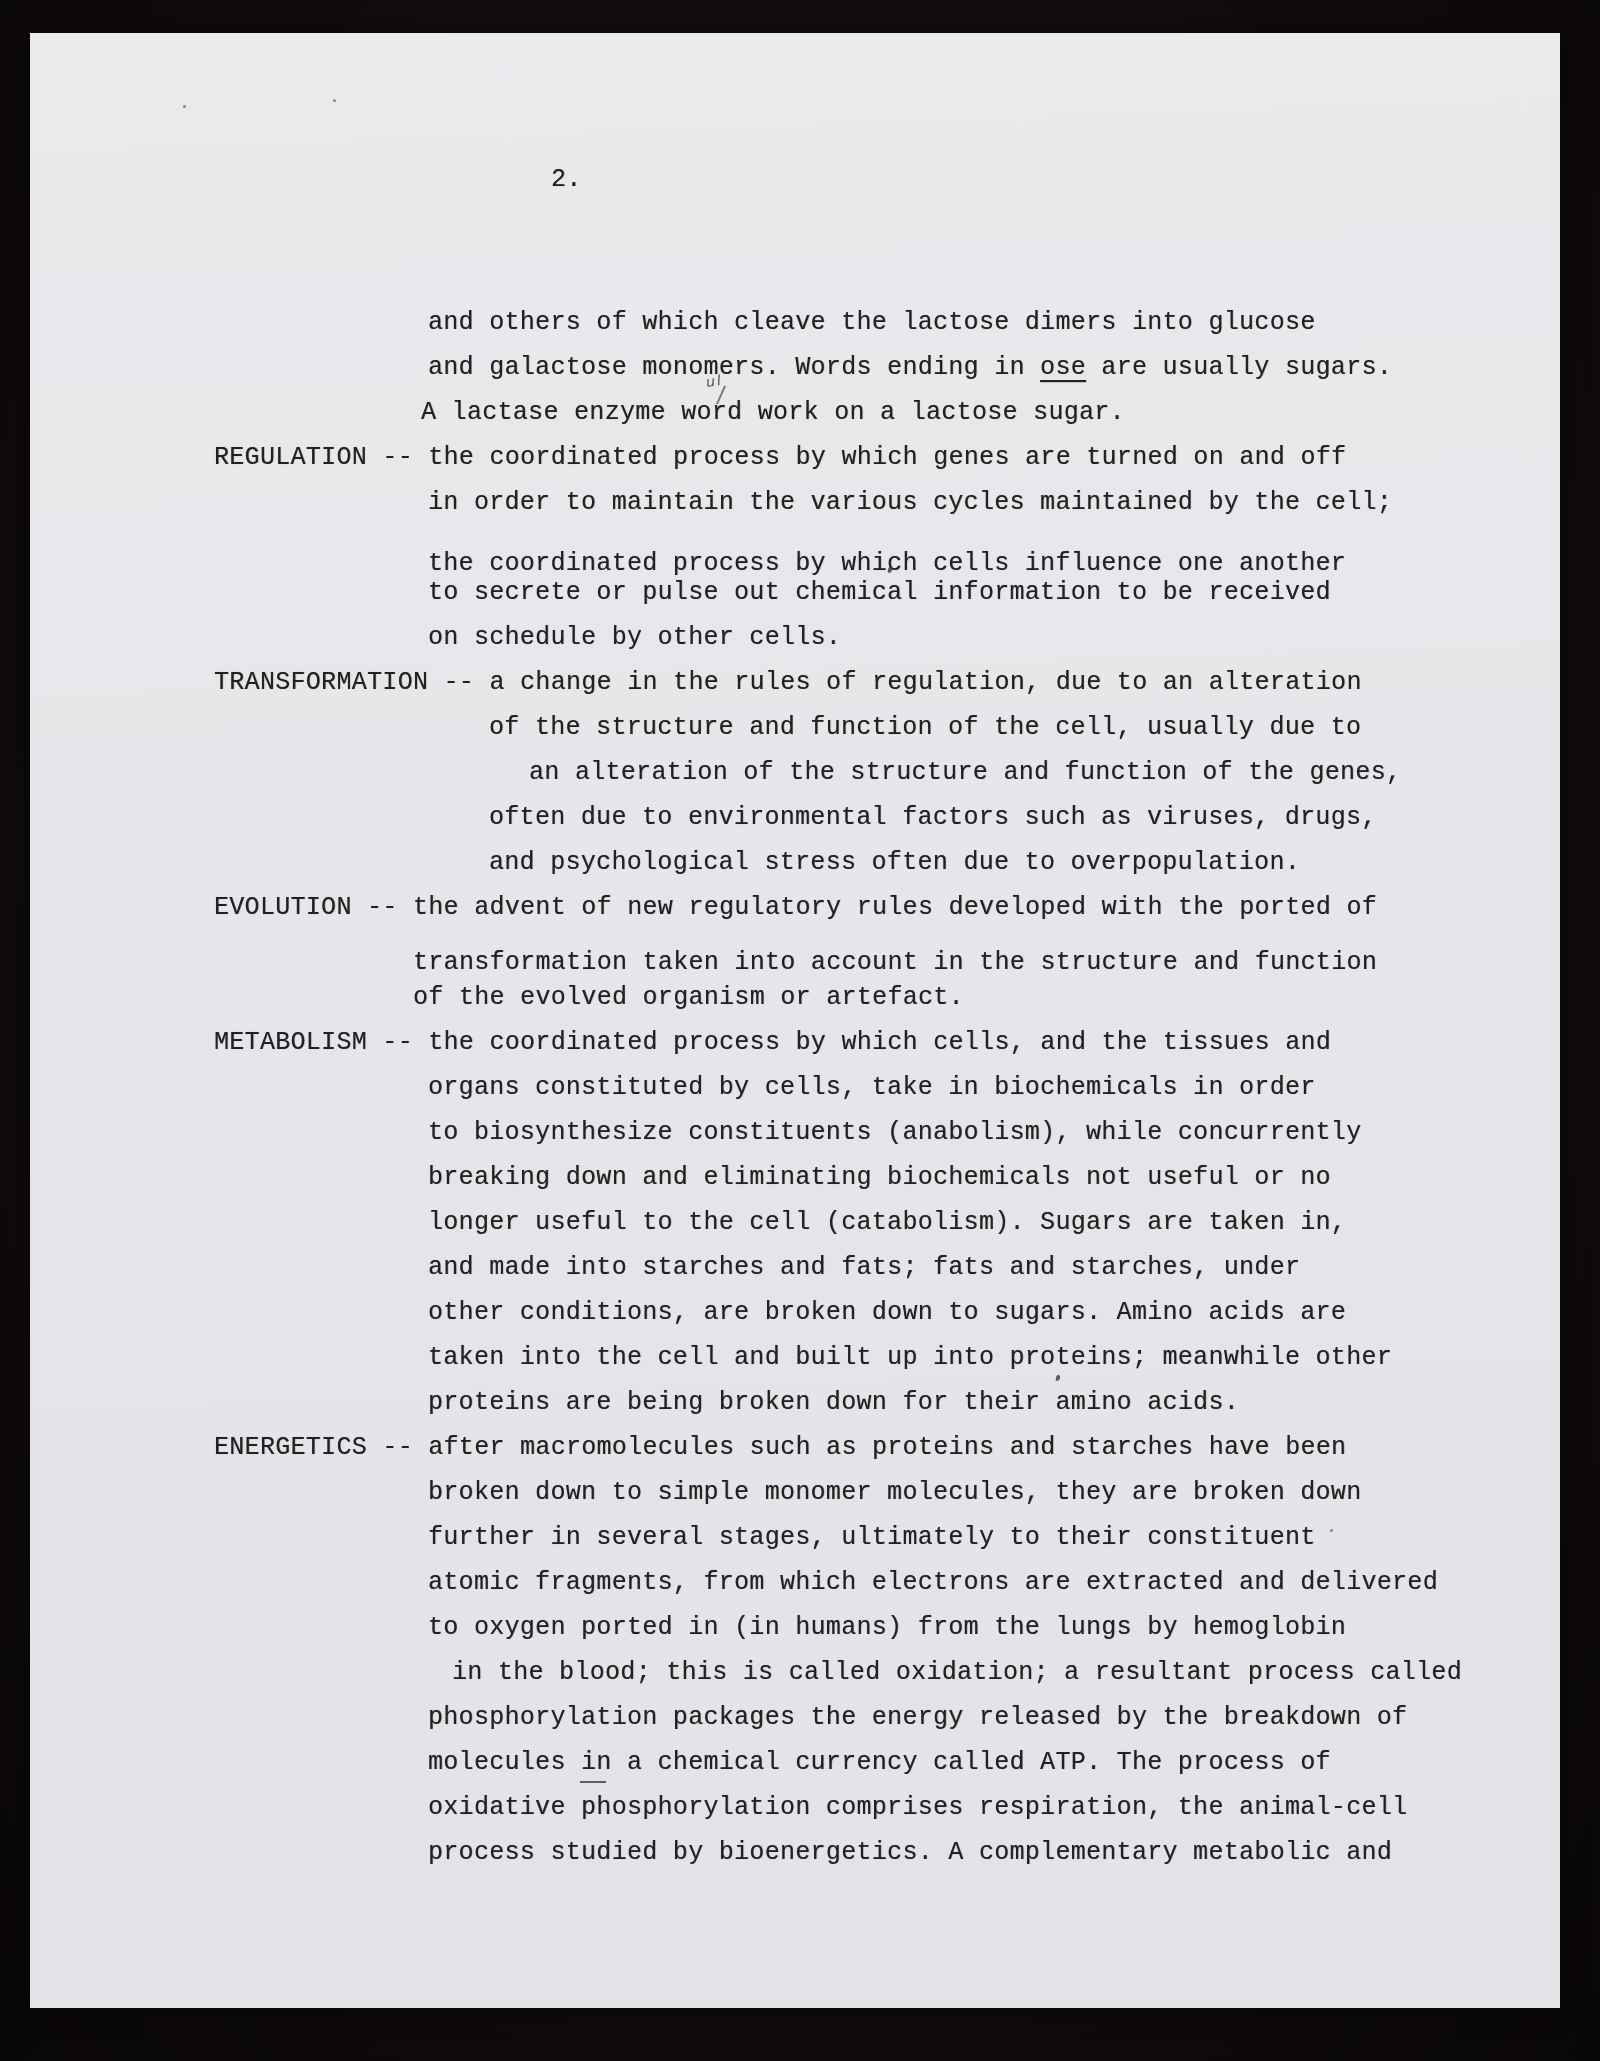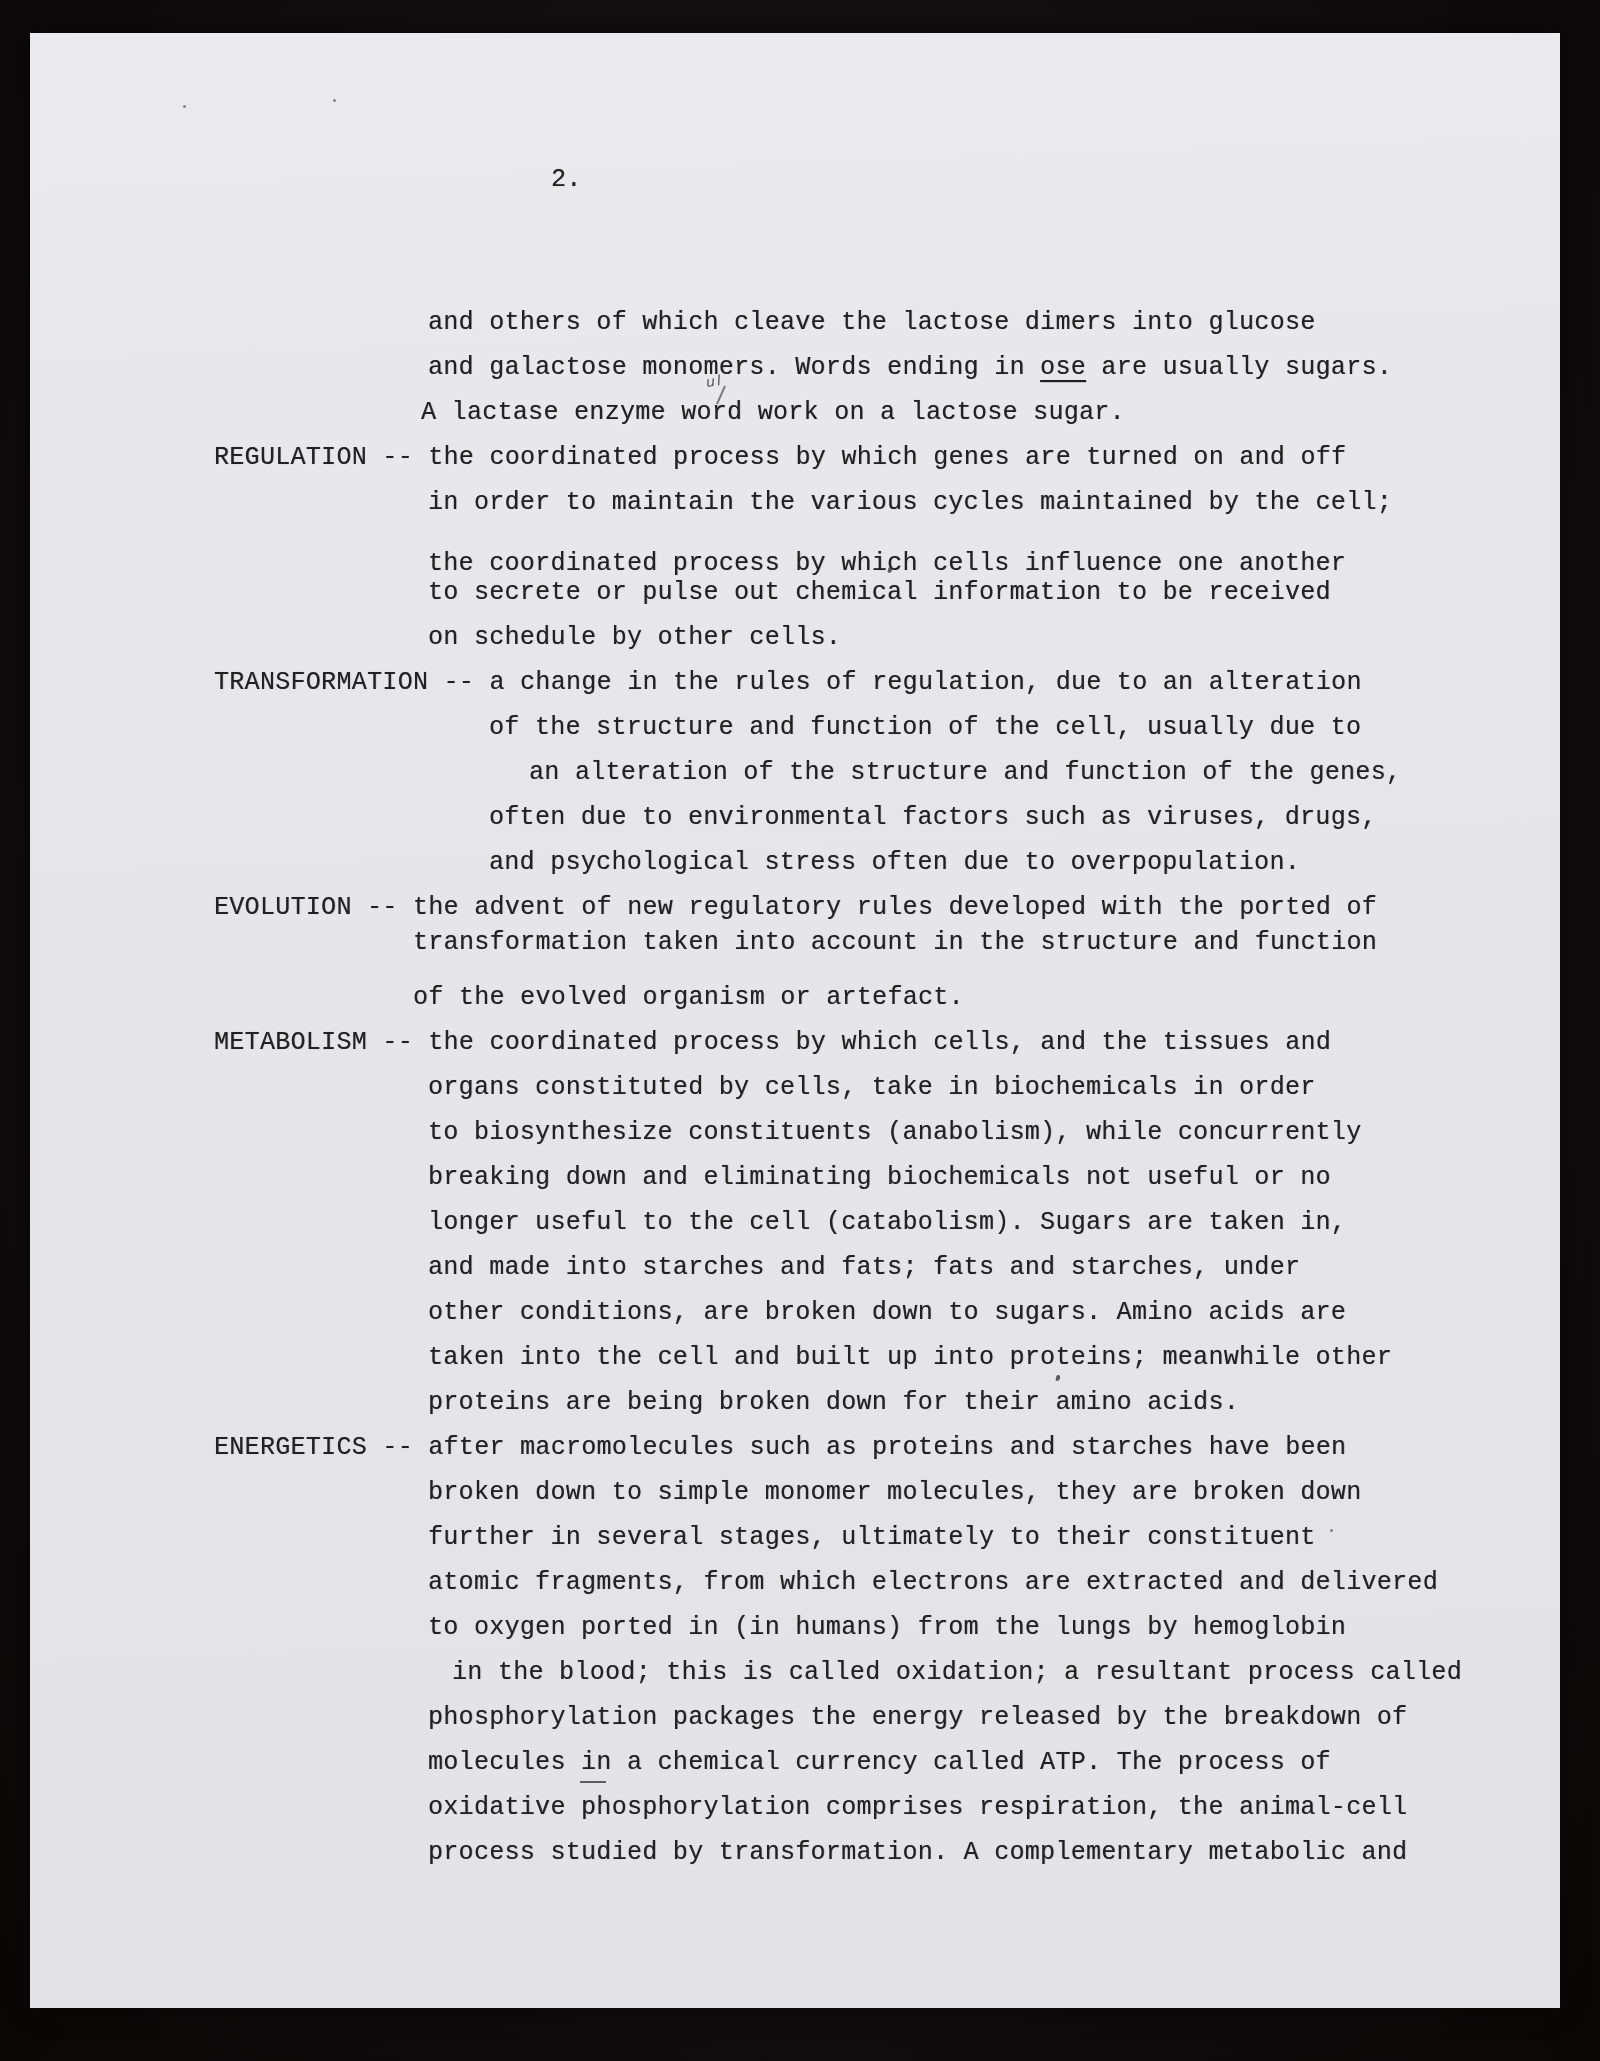--- a/index.html
+++ b/index.html
@@ -93,41 +93,41 @@
         <div class="line" style="left: 398px; top: 457px;">in order to maintain the various cycles maintained by the cell;</div>
         <div class="line" style="left: 398px; top: 502px; margin-top: 16px;">the coordinated process by which cells influence one another</div>
         <div class="line" style="left: 398px; top: 547px;">to secrete or pulse out chemical information to be received</div>
         <div class="line" style="left: 398px; top: 592px;">on schedule by other cells.</div>
         <div class="line" style="left: 184px; top: 637px;">TRANSFORMATION -- a change in the rules of regulation, due to an alteration</div>
         <div class="line" style="left: 459px; top: 682px;">of the structure and function of the cell, usually due to</div>
         <div class="line" style="left: 459px; top: 727px; margin-left: 40px;">an alteration of the structure and function of the genes,</div>
         <div class="line" style="left: 459px; top: 772px;">often due to environmental factors such as viruses, drugs,</div>
         <div class="line" style="left: 459px; top: 817px;">and psychological stress often due to overpopulation.</div>
         <div class="line" style="left: 184px; top: 862px;">EVOLUTION -- the advent of new regulatory rules developed with the ported of</div>
-        <div class="line" style="left: 383px; top: 897px;">transformation taken into account in the structure and function</div>
+        <div class="line" style="left: 383px; top: 917px;">transformation taken into account in the structure and function</div>
         <div class="line" style="left: 383px; top: 952px;">of the evolved organism or artefact.</div>
         <div class="line" style="left: 184px; top: 997px;">METABOLISM -- the coordinated process by which cells, and the tissues and</div>
         <div class="line" style="left: 398px; top: 1042px;">organs constituted by cells, take in biochemicals in order</div>
         <div class="line" style="left: 398px; top: 1087px;">to biosynthesize constituents (anabolism), while concurrently</div>
         <div class="line" style="left: 398px; top: 1132px;">breaking down and eliminating biochemicals not useful or no</div>
         <div class="line" style="left: 398px; top: 1177px;">longer useful to the cell (catabolism). Sugars are taken in,</div>
         <div class="line" style="left: 398px; top: 1222px;">and made into starches and fats; fats and starches, under</div>
         <div class="line" style="left: 398px; top: 1267px;">other conditions, are broken down to sugars. Amino acids are</div>
         <div class="line" style="left: 398px; top: 1312px;">taken into the cell and built up into proteins; meanwhile other</div>
         <div class="line" style="left: 398px; top: 1357px;">proteins are being broken down for their amino acids.</div>
         <div class="line" style="left: 184px; top: 1402px;">ENERGETICS -- after macromolecules such as proteins and starches have been</div>
         <div class="line" style="left: 398px; top: 1447px;">broken down to simple monomer molecules, they are broken down</div>
         <div class="line" style="left: 398px; top: 1492px;">further in several stages, ultimately to their constituent</div>
         <div class="line" style="left: 398px; top: 1537px;">atomic fragments, from which electrons are extracted and delivered</div>
         <div class="line" style="left: 398px; top: 1582px;">to oxygen ported in (in humans) from the lungs by hemoglobin</div>
         <div class="line" style="left: 398px; top: 1627px; margin-left: 24px;">in the blood; this is called oxidation; a resultant process called</div>
         <div class="line" style="left: 398px; top: 1672px;">phosphorylation packages the energy released by the breakdown of</div>
         <div class="line" style="left: 398px; top: 1717px;">molecules in a chemical currency called ATP. The process of</div>
         <div class="line" style="left: 398px; top: 1762px;">oxidative phosphorylation comprises respiration, the animal-cell</div>
-        <div class="line" style="left: 398px; top: 1807px;">process studied by transformation. A complementary metabolic and</div>
+        <div class="line" style="left: 398px; top: 1807px;">process studied by bioenergetics. A complementary metabolic and</div>
       </div>
   <div class="mark-dot" style="left: 858px; top: 534px;"></div>
       <div class="mark-dot" style="left: 1026px; top: 1342px;"></div>
       <div class="mark-underline" style="left: 550px; top: 1748px;"></div>
       <div class="speck" style="left: 153px; top: 72px;"></div>
       <div class="speck" style="left: 303px; top: 66px;"></div>
       <div class="speck" style="left: 1300px; top: 1496px;"></div>
       <div id="handnote" style="left: 676px; top: 340px;">ul</div>
       <div id="handnote-slash" style="left: 690px; top: 352px;"></div>
     </div>

